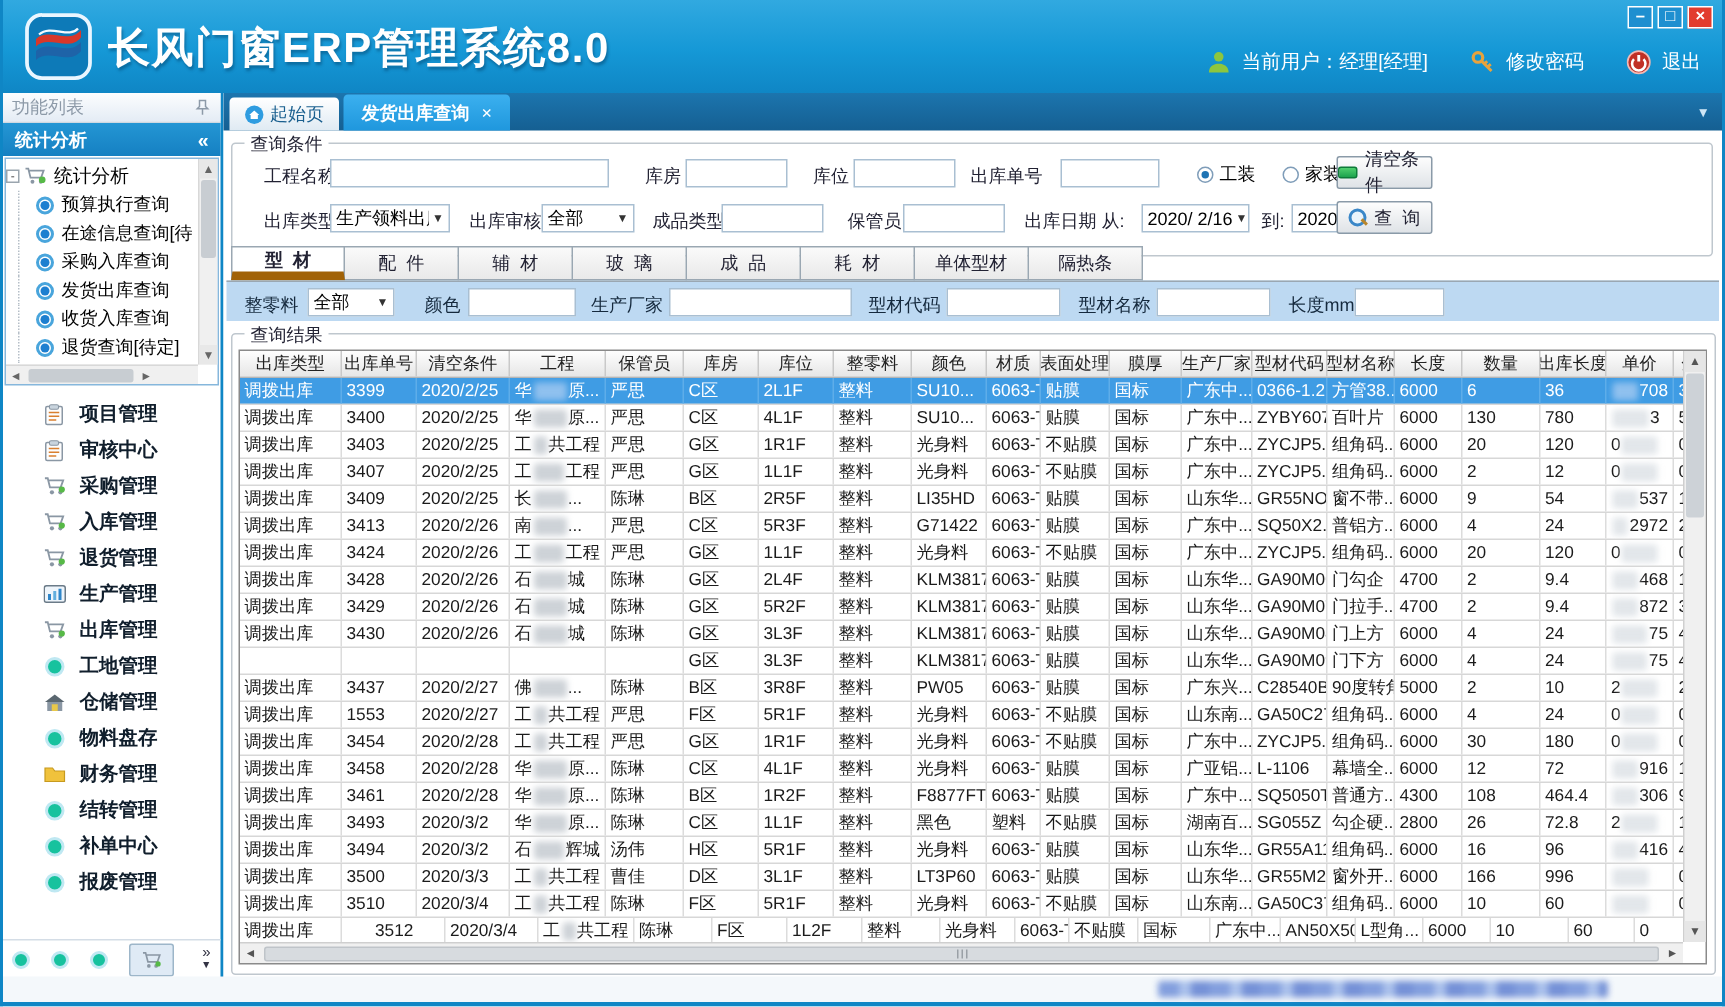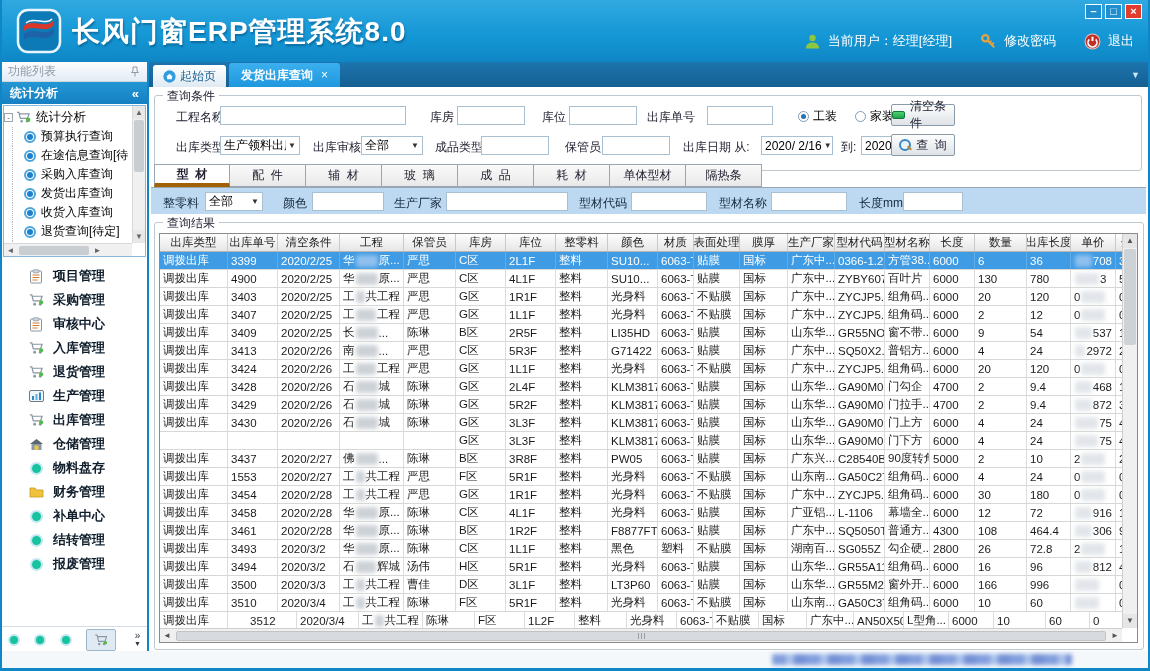--- a/index.html
+++ b/index.html
@@ -89,21 +89,21 @@
            gap:5px; cursor:pointer; color:#223; }
   .eraser { width:14px; height:8px; background:linear-gradient(#4fcf6e,#1da34d); border:1px solid #0d7a38; border-radius:2px; }
   .mag { width:12px; height:12px; position:relative; }
   .mag::before { content:""; position:absolute; left:0; top:0; width:8px; height:8px; border:2px solid #3a87c8; border-radius:50%; background:#eaf4fb; }
   .mag::after { content:""; position:absolute; left:8px; top:8px; width:5px; height:2px; background:#b8862d; transform:rotate(45deg); }
 
   .mattabs { position:absolute; left:5px; top:102px; display:flex; height:23px; }
   .mattab { width:76px; border:1px solid #9aa7b2; border-left:none; background:linear-gradient(#fafafa,#e9e9e9);
             display:flex; align-items:center; justify-content:center; color:#223; white-space:pre; cursor:pointer; }
   .mattab:first-child { border-left:1px solid #9aa7b2; }
-  .mattab.active { background:#fff; border-bottom:4px solid #a16207; font-weight:bold; }
+  .mattab.active { background:#fff; border-bottom:6px solid #a16207; font-weight:bold; }
 
   .filterband { position:absolute; left:2px; top:125px; width:995px; height:27px; background:#bdd9f2;
                 border-top:1px solid #9aa7b2; }
   .fb-label { position:absolute; top:7px; color:#15293d; }
   .fb-input { position:absolute; top:4px; height:19px; border:1px solid #a9bfd2; background:#fff; }
   .fb-combo { position:absolute; top:4px; height:19px; border:1px solid #a9bfd2; background:#fff; display:flex;
               align-items:center; padding:0 3px; cursor:pointer; }
   .fb-combo .dd { margin-left:auto; font-size:8px; color:#333; }
 
   .resultsbox { left:5px; top:160px; width:990px; height:428px; }
@@ -261,41 +261,41 @@
             <svg width="14" height="15" viewBox="0 0 14 15">
               <rect x="1.5" y="2" width="11" height="12" rx="1" fill="#fdfdfd" stroke="#8a97a4"></rect>
               <rect x="4" y="0.8" width="6" height="3" rx="1" fill="#c9d4de" stroke="#8a97a4" stroke-width=".7"></rect>
               <path d="M3.5 6 h7 M3.5 8.5 h7 M3.5 11 h5" stroke="#d97f2f" stroke-width="1"></path>
             </svg>
           </span>
           <span>项目管理</span>
         </div>
         <div class="module-row">
           <span class="mi">
+            <svg width="14" height="15" viewBox="0 0 14 15">
+              <rect x="1.5" y="2" width="11" height="12" rx="1" fill="#fdfdfd" stroke="#8a97a4"></rect>
+              <rect x="4" y="0.8" width="6" height="3" rx="1" fill="#c9d4de" stroke="#8a97a4" stroke-width=".7"></rect>
+              <path d="M3.5 6 h7 M3.5 8.5 h7 M3.5 11 h5" stroke="#d97f2f" stroke-width="1"></path>
+            </svg>
+          </span>
+          <span>审核中心</span>
+        </div>
+        <div class="module-row">
+          <span class="mi">
             <svg width="15" height="14" viewBox="0 0 16 14">
               <path d="M1 1.5 h2 l1.6 6.5 h7.6 l1.8-5 H4" fill="none" stroke="#8a97a4" stroke-width="1.3"></path>
               <circle cx="6" cy="11.5" r="1.5" fill="#8a97a4"></circle>
               <circle cx="12" cy="11.5" r="1.5" fill="#8a97a4"></circle>
               <circle cx="13" cy="9.5" r="2.2" fill="#57b947"></circle>
             </svg>
           </span>
           <span>采购管理</span>
         </div>
         <div class="module-row">
           <span class="mi">
-            <svg width="14" height="15" viewBox="0 0 14 15">
-              <rect x="1.5" y="2" width="11" height="12" rx="1" fill="#fdfdfd" stroke="#8a97a4"></rect>
-              <rect x="4" y="0.8" width="6" height="3" rx="1" fill="#c9d4de" stroke="#8a97a4" stroke-width=".7"></rect>
-              <path d="M3.5 6 h7 M3.5 8.5 h7 M3.5 11 h5" stroke="#d97f2f" stroke-width="1"></path>
-            </svg>
-          </span>
-          <span>审核中心</span>
-        </div>
-        <div class="module-row">
-          <span class="mi">
             <svg width="15" height="14" viewBox="0 0 16 14">
               <path d="M1 1.5 h2 l1.6 6.5 h7.6 l1.8-5 H4" fill="none" stroke="#8a97a4" stroke-width="1.3"></path>
               <circle cx="6" cy="11.5" r="1.5" fill="#8a97a4"></circle>
               <circle cx="12" cy="11.5" r="1.5" fill="#8a97a4"></circle>
               <circle cx="13" cy="9.5" r="2.2" fill="#57b947"></circle>
             </svg>
           </span>
           <span>入库管理</span>
         </div>
         <div class="module-row">
@@ -326,20 +326,26 @@
               <path d="M1 1.5 h2 l1.6 6.5 h7.6 l1.8-5 H4" fill="none" stroke="#8a97a4" stroke-width="1.3"></path>
               <circle cx="6" cy="11.5" r="1.5" fill="#8a97a4"></circle>
               <circle cx="12" cy="11.5" r="1.5" fill="#8a97a4"></circle>
               <circle cx="13" cy="9.5" r="2.2" fill="#57b947"></circle>
             </svg>
           </span>
           <span>出库管理</span>
         </div>
         <div class="module-row">
           <span class="mi">
+            <span class="mi-circle"></span>
+          </span>
+          <span>工地管理</span>
+        </div>
+        <div class="module-row">
+          <span class="mi">
             <svg width="15" height="13" viewBox="0 0 15 13">
               <path d="M1 6 L7.5 1 L14 6 Z" fill="#5a6770"></path>
               <rect x="2.5" y="6" width="10" height="6" fill="#8a97a4"></rect>
               <rect x="5.5" y="7.5" width="4" height="4.5" fill="#e8c84a"></rect>
             </svg>
           </span>
           <span>仓储管理</span>
         </div>
         <div class="module-row">
           <span class="mi">
@@ -352,27 +358,27 @@
             <svg width="15" height="12" viewBox="0 0 15 12">
               <path d="M1 2 h5 l1.5 2 H14 v7 H1 Z" fill="#f0c23c" stroke="#c79a1f" stroke-width=".8"></path>
             </svg>
           </span>
           <span>财务管理</span>
         </div>
         <div class="module-row">
           <span class="mi">
             <span class="mi-circle"></span>
           </span>
+          <span>结转管理</span>
+        </div>
+        <div class="module-row">
+          <span class="mi">
+            <span class="mi-circle"></span>
+          </span>
           <span>补单中心</span>
-        </div>
-        <div class="module-row">
-          <span class="mi">
-            <span class="mi-circle"></span>
-          </span>
-          <span>结转管理</span>
         </div>
         <div class="module-row">
           <span class="mi">
             <span class="mi-circle"></span>
           </span>
           <span>报废管理</span>
         </div>
       </div>
     <div class="sb-toolbar">
       <span class="sb-dot"></span>
@@ -543,21 +549,21 @@
                 <div class="td" style="width: 52px;">6</div>
                 <div class="td" style="width: 44px;">36</div>
                 <div class="td" style="width: 45px;">
                   <span class="blurblock pblur" style="width: 24px; margin: 0px 1px;"></span>
                   <span>708</span>
                 </div>
                 <div class="td" style="width: 22px;">308</div>
               </div>
               <div class="trow">
                 <div class="td" style="width: 68px;">调拨出库</div>
-                <div class="td" style="width: 50px;">4900</div>
+                <div class="td" style="width: 50px;">3400</div>
                 <div class="td" style="width: 62px;">2020/2/25</div>
                 <div class="td" style="width: 64px;">
                   <span>华</span>
                   <span class="blurblock" style="width: 22px; margin: 0px 1px;"></span>
                   <span>原...</span>
                 </div>
                 <div class="td" style="width: 52px;">严思</div>
                 <div class="td" style="width: 50px;">C区</div>
                 <div class="td" style="width: 50px;">4L1F</div>
                 <div class="td" style="width: 52px;">整料</div>
@@ -1026,21 +1032,21 @@
                 <div class="td" style="width: 46px;">贴膜</div>
                 <div class="td" style="width: 48px;">国标</div>
                 <div class="td" style="width: 47px;">山东华...</div>
                 <div class="td" style="width: 50px;">GR55A11</div>
                 <div class="td" style="width: 45px;">组角码...</div>
                 <div class="td" style="width: 45px;">6000</div>
                 <div class="td" style="width: 52px;">16</div>
                 <div class="td" style="width: 44px;">96</div>
                 <div class="td" style="width: 45px;">
                   <span class="blurblock pblur" style="width: 24px; margin: 0px 1px;"></span>
-                  <span>812</span>
+                  <span>416</span>
                 </div>
                 <div class="td" style="width: 22px;">411</div>
               </div>
               <div class="trow">
                 <div class="td" style="width: 68px;">调拨出库</div>
                 <div class="td" style="width: 50px;">3500</div>
                 <div class="td" style="width: 62px;">2020/3/3</div>
                 <div class="td" style="width: 64px;">
                   <span>工</span>
                   <span class="blurblock" style="width: 22px; margin: 0px 1px;"></span>

